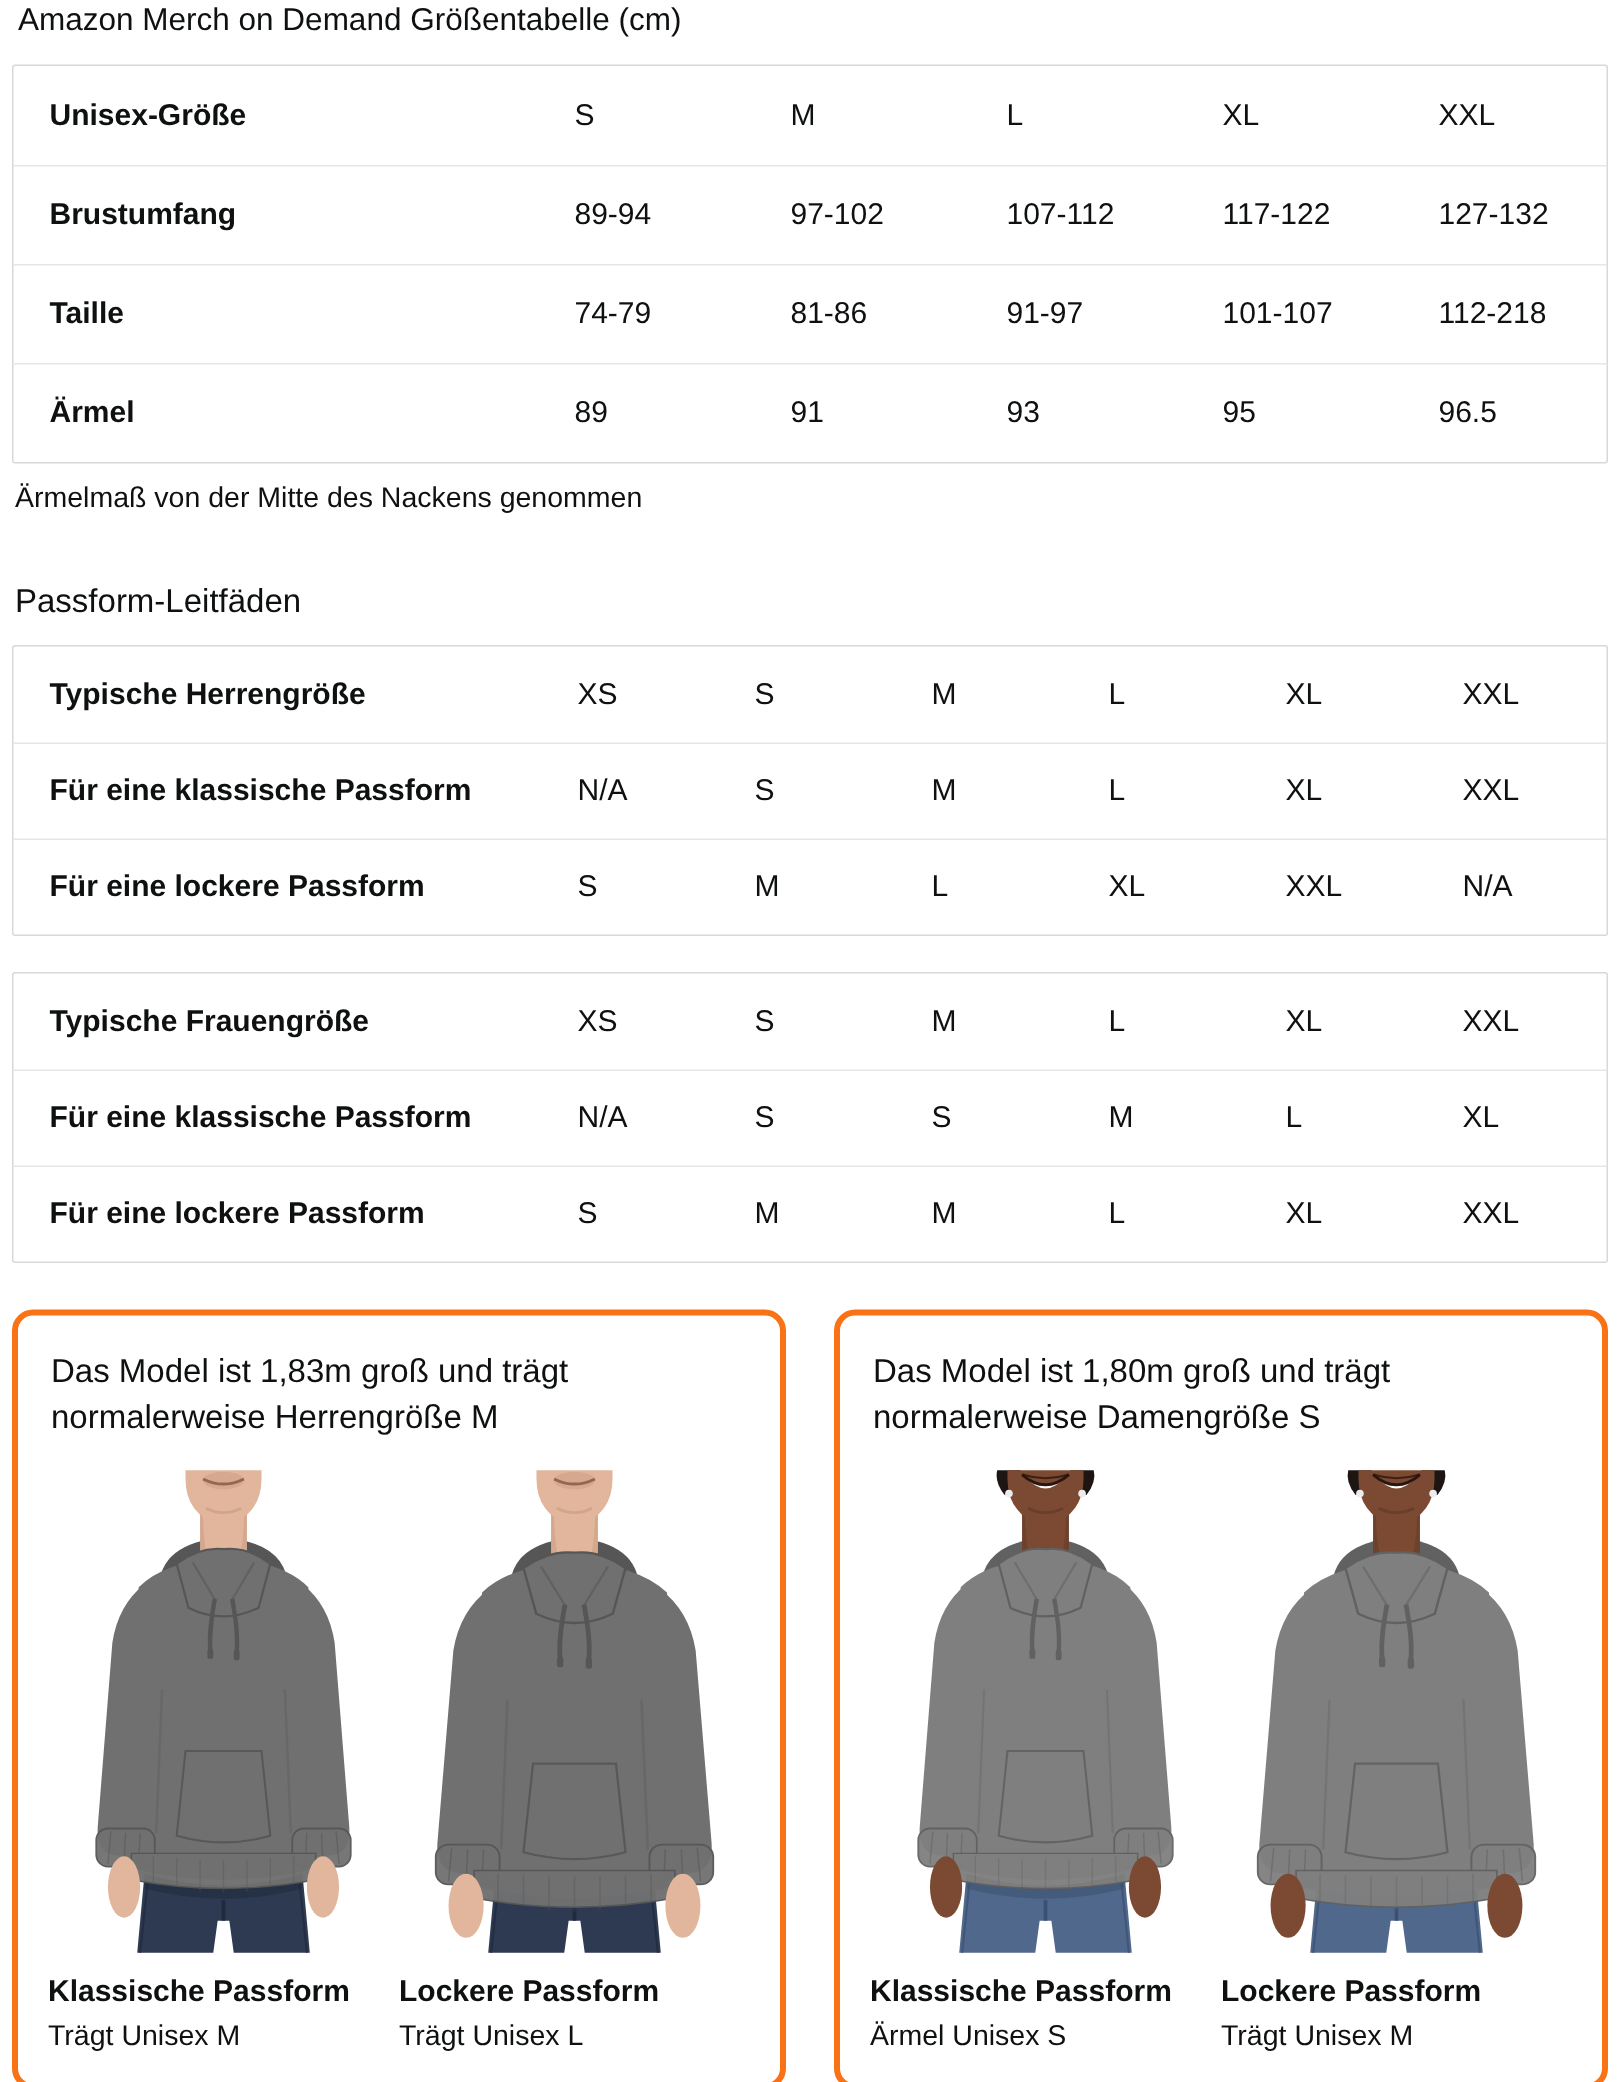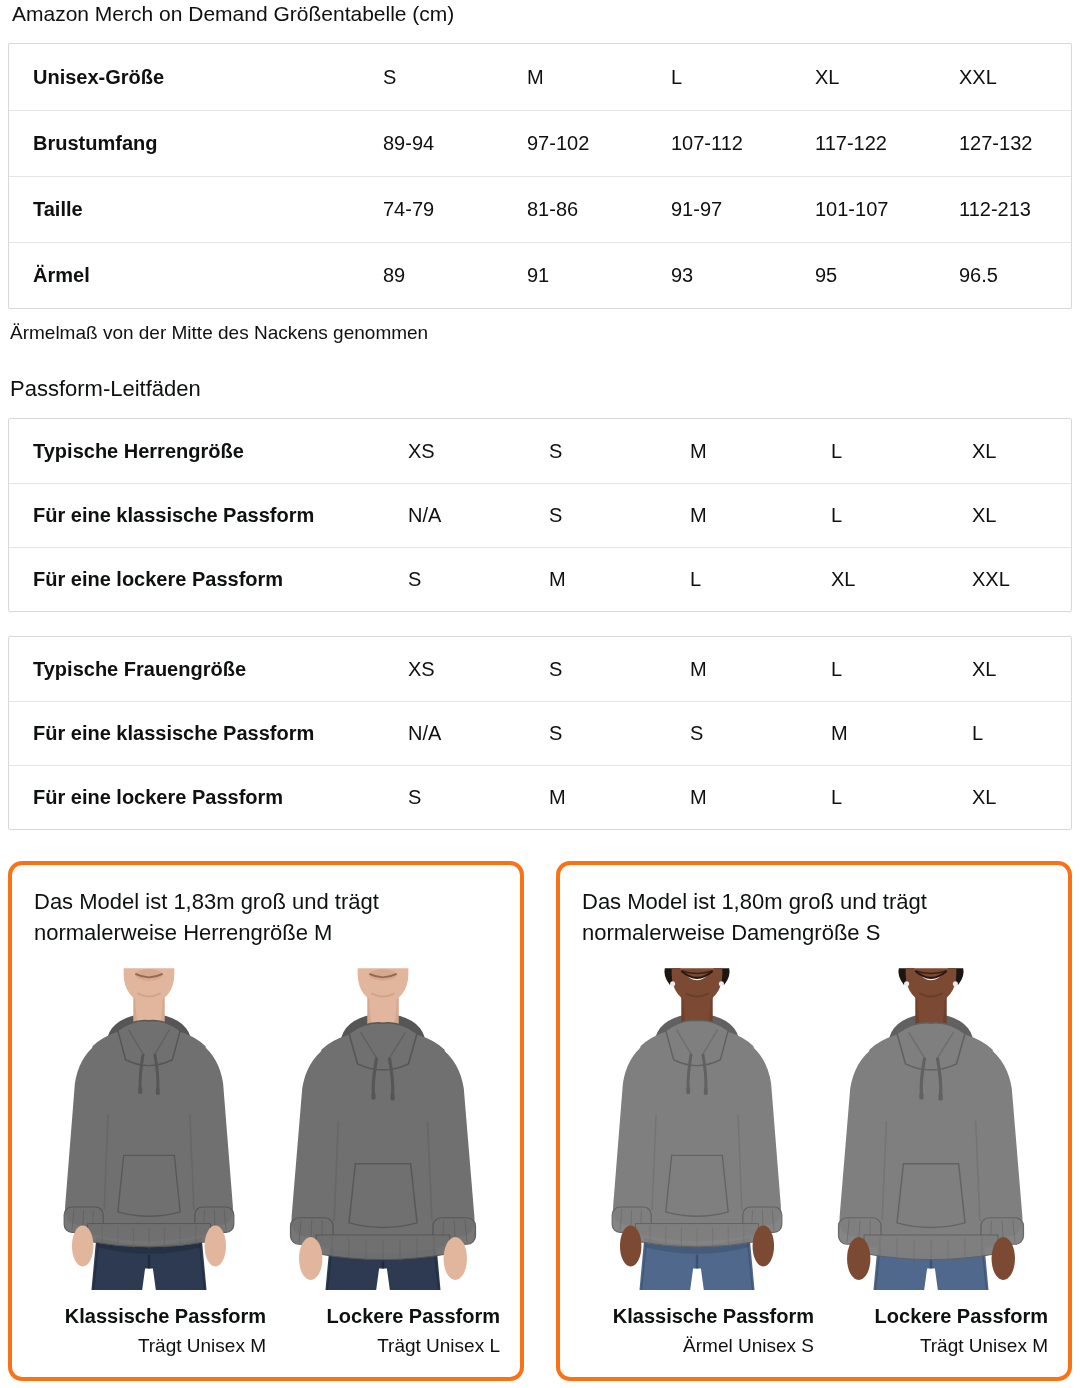--- a/index.html
+++ b/index.html
@@ -26,49 +26,49 @@
     background: #fff;
   }
   .trow {
     display: grid;
     align-items: center;
     padding: 0 24px;
     border-top: 1px solid #e4e7e7;
   }
   .trow:first-child { border-top: none; }
   .size-tbl .trow { grid-template-columns: 350px repeat(4,144px) 1fr; height: 66px; }
-  .fit-tbl  .trow { grid-template-columns: 352px repeat(5,118px) 1fr; height: 64px; gap: 23px; }
+  .fit-tbl  .trow { grid-template-columns: 352px repeat(5,118px) 1fr; height: 64px; }
   .tlabel { font-size: 20px; font-weight: 700; }
   .tval   { font-size: 20px; font-weight: 400; }
 
   .note {
     font-size: 19px;
     margin: 13px 0 0 2px;
   }
   .section-heading {
     font-size: 22px; font-weight: 400;
-    margin: 32px 0 16px 2px;
+    margin: 44px 0 16px 2px;
   }
   .fit-tbl + .fit-tbl { margin-top: 24px; }
 
   
   .cards { display: flex; gap: 32px; margin-top: 31px; }
   .card {
     flex: 1;
     border: 4px solid #f97316;
     border-radius: 14px;
     padding: 21px 20px 20px 20px;
   }
   .card-text {
     font-size: 22px; line-height: 1.43;
     margin-bottom: 15px;
     padding-left: 2px;
   }
   .figures { display: flex; }
-  .figure { flex: 1; text-align: right; }
+  .figure { flex: 1; text-align: left; }
   .photo {
     height: 330px; width: 100%;
     overflow: hidden;
   }
   .photo svg { width: 100%; height: 100%; display:block; }
   .cap-title { font-size: 20px; font-weight: 700; margin-top: 11px; }
   .cap-sub   { font-size: 19px; font-weight: 400; margin-top: 7px; }
 
   
   .garment { transform-box: view-box; transform-origin: 50% 0; }
@@ -100,21 +100,21 @@
       <div class="tval">107-112</div>
       <div class="tval">117-122</div>
       <div class="tval">127-132</div>
     </div>
     <div class="trow">
       <div class="tlabel">Taille</div>
       <div class="tval">74-79</div>
       <div class="tval">81-86</div>
       <div class="tval">91-97</div>
       <div class="tval">101-107</div>
-      <div class="tval">112-213</div>
+      <div class="tval">112-218</div>
     </div>
     <div class="trow">
       <div class="tlabel">Ärmel</div>
       <div class="tval">89</div>
       <div class="tval">91</div>
       <div class="tval">93</div>
       <div class="tval">95</div>
       <div class="tval">96.5</div>
     </div>
   </div>

